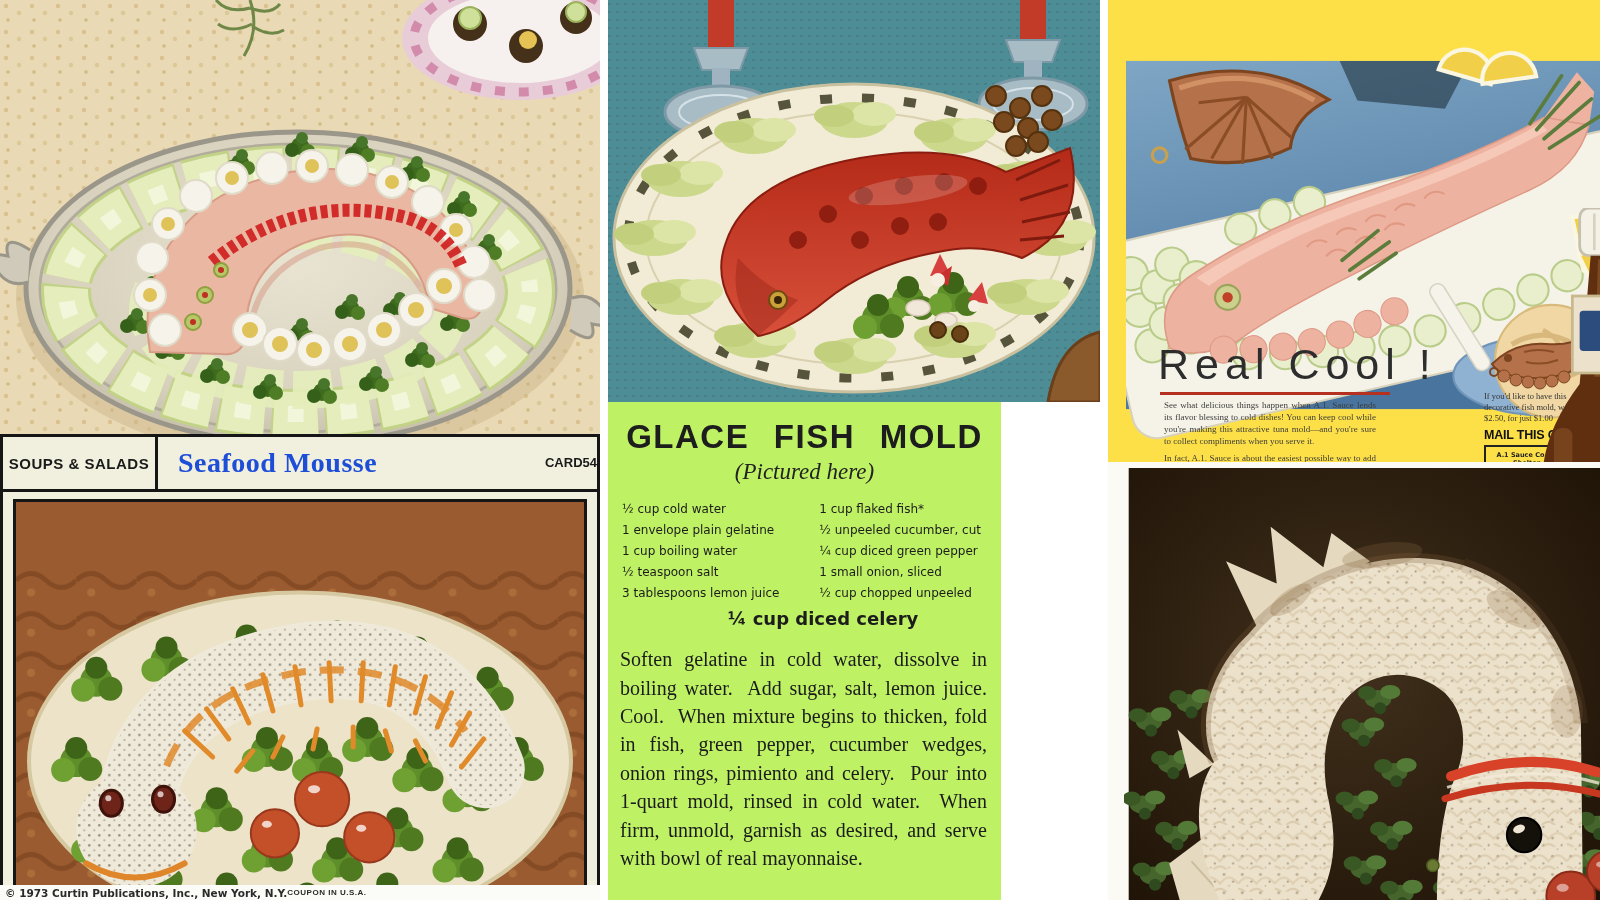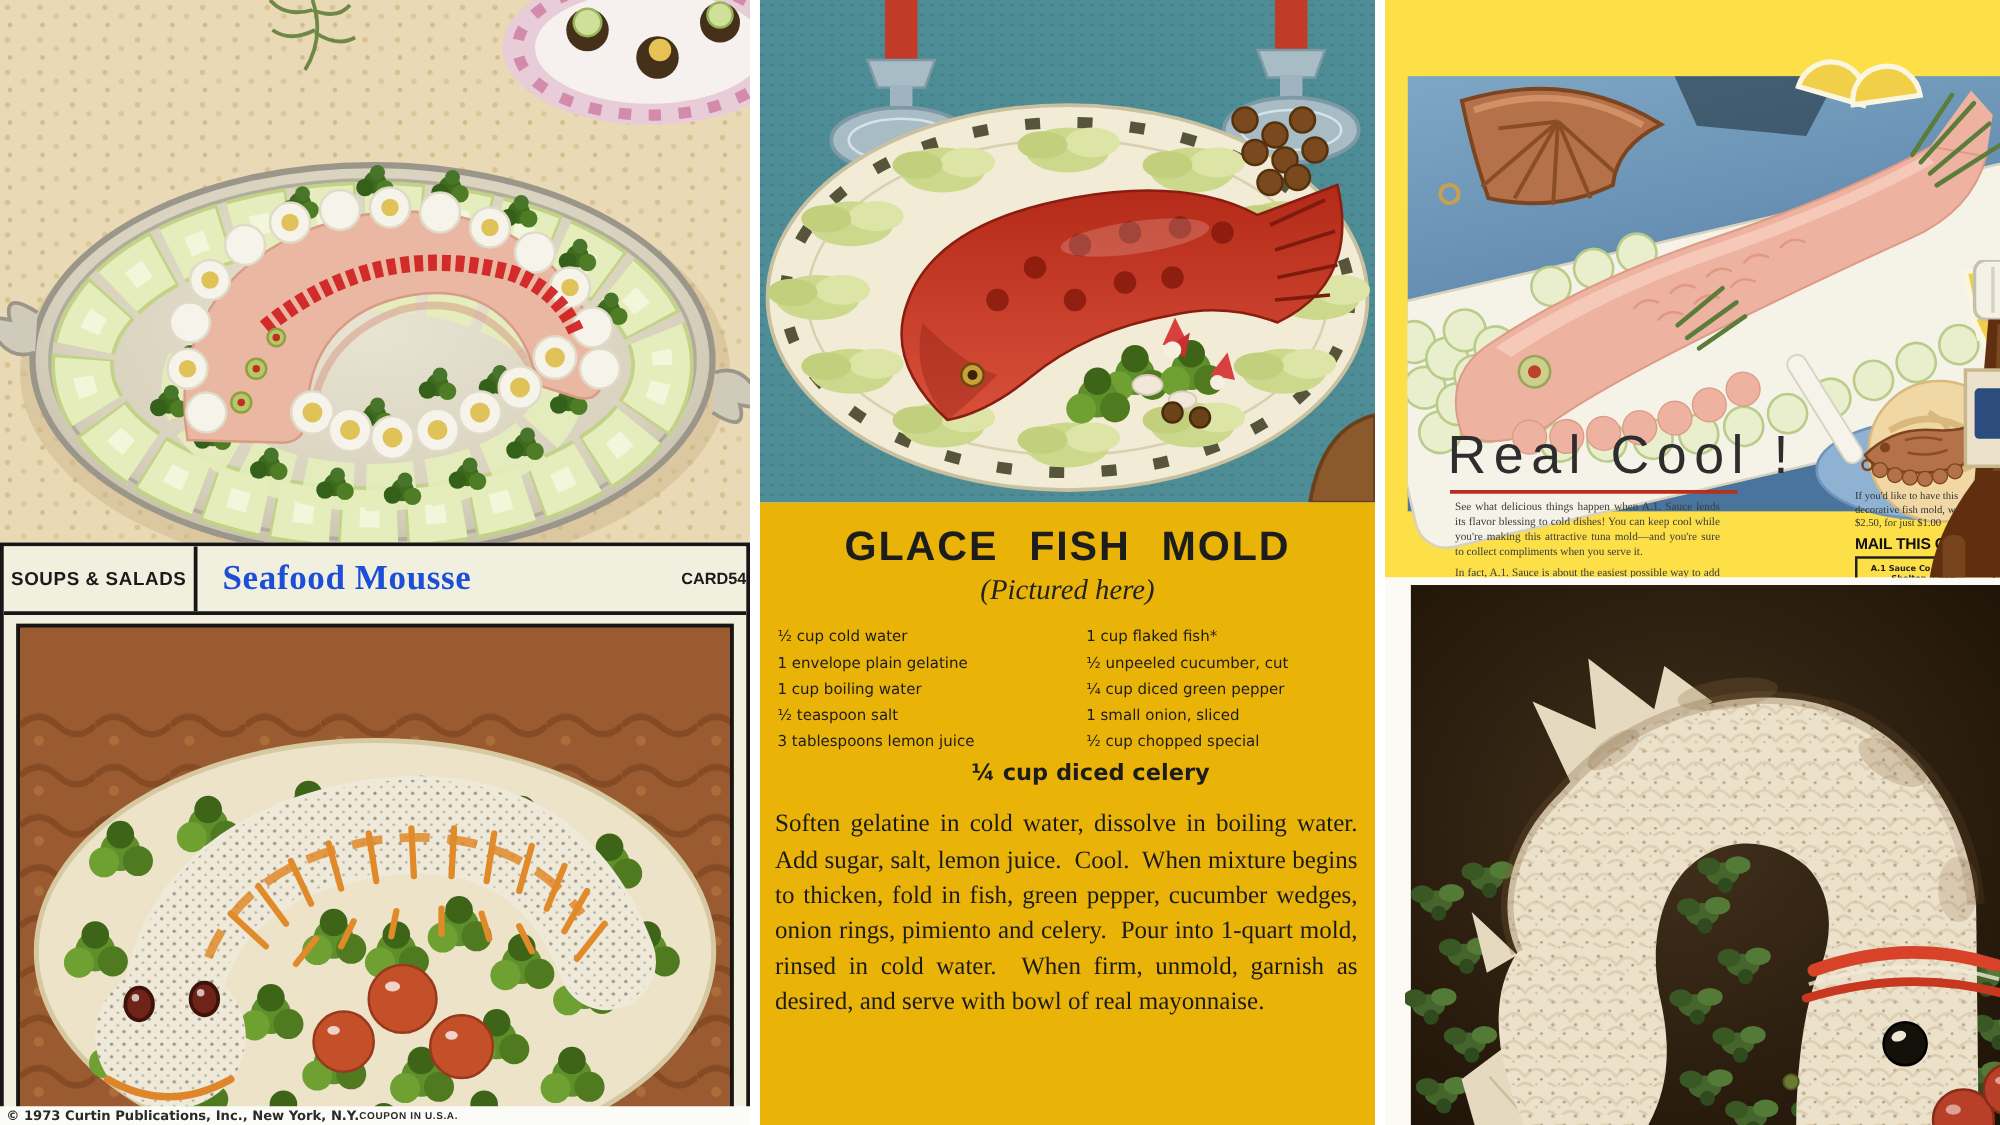--- a/index.html
+++ b/index.html
@@ -18,21 +18,21 @@
   .hdr-card{width:72px;display:flex;align-items:center;justify-content:flex-end;
     font-weight:bold;font-size:13px;line-height:1.05;color:#1a1a1a;}
   .card-photo{position:absolute;left:10px;right:10px;top:62px;bottom:9px;border:3px solid #161616;background:#9a5b30;}
   .copy-strip{left:0;top:885px;width:600px;height:15px;background:#fbfbf7;display:flex;align-items:center;
     justify-content:flex-start;padding:0 5px;box-sizing:border-box;}
   .copy-strip .c-left{font-size:10.5px;font-weight:bold;color:#2a2a2a;font-family:"DejaVu Sans",sans-serif;}
   .copy-strip .c-right{font-size:8px;font-weight:bold;color:#2a2a2a;letter-spacing:.5px;}
 
   
   .p-ct{left:608px;top:0;width:492px;height:402px;background:#4f8d96;}
-  .recipe{left:608px;top:402px;width:492px;height:498px;background:#eab308;color:#191919;}
+  .recipe{left:608px;top:402px;width:393px;height:498px;background:#bef264;color:#191919;}
   .r-title{margin-top:16px;text-align:center;font-weight:bold;font-size:33px;letter-spacing:1.5px;word-spacing:14px;color:#1d1d1d;}
   .r-sub{text-align:center;font-family:"Liberation Serif",serif;font-style:italic;font-size:23px;margin-top:3px;color:#222;}
   .r-cols{display:flex;padding:12px 4px 0 10px;}
   .r-col1{width:238px;}
   .r-col2{width:236px;padding-left:14px;}
   .ing{margin:4px;font-family:"DejaVu Sans",sans-serif;font-weight:normal;font-size:12px;line-height:1.42;
     padding-left:56px;text-indent:-56px;color:#1c1c1c;}
   .r-celery{text-align:center;font-family:"DejaVu Sans",sans-serif;font-weight:bold;font-size:18px;margin-top:2px;color:#1c1c1c;padding-left:37px;}
   .r-body{margin:16px 14px 0 12px;font-family:"Liberation Serif",serif;font-size:20px;line-height:1.42;
     text-align:justify;white-space:pre-wrap;color:#1b1b1b;}
@@ -410,21 +410,21 @@
         <p class="ing">1 envelope plain gelatine</p>
         <p class="ing">1 cup boiling water</p>
         <p class="ing">½ teaspoon salt</p>
         <p class="ing">3 tablespoons lemon juice</p>
       </div>
       <div class="r-col2">
         <p class="ing">1 cup flaked fish*</p>
         <p class="ing">½ unpeeled cucumber, cut</p>
         <p class="ing">¼ cup diced green pepper</p>
         <p class="ing">1 small onion, sliced</p>
-        <p class="ing">½ cup chopped special</p>
+        <p class="ing">½ cup chopped unpeeled</p>
       </div>
     </div>
     <div class="r-celery">¼ cup diced celery</div>
     <div class="r-body">Soften gelatine in cold water, dissolve in boiling water.  Add sugar, salt, lemon juice.  Cool.  When mixture begins to thicken, fold in fish, green pepper, cucumber wedges, onion rings, pimiento and celery.  Pour into 1-quart mold, rinsed in cold water.  When firm, unmold, garnish as desired, and serve with bowl of real mayonnaise.</div>
 
   </div>
 
   <div class="panel ad">
     <svg class="ad-photo" viewBox="0 0 472 334">
       <defs>

